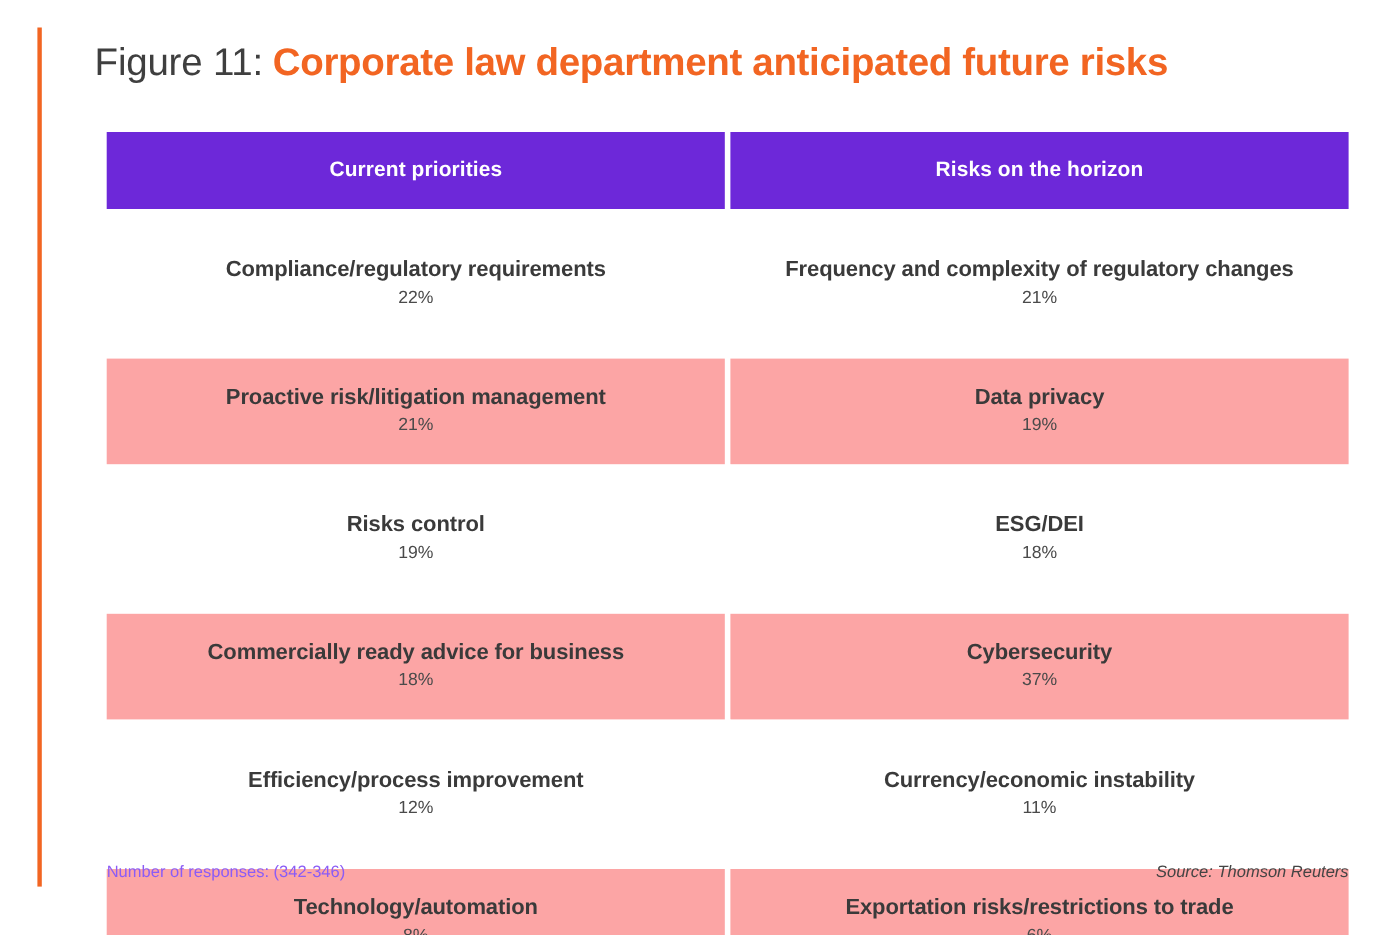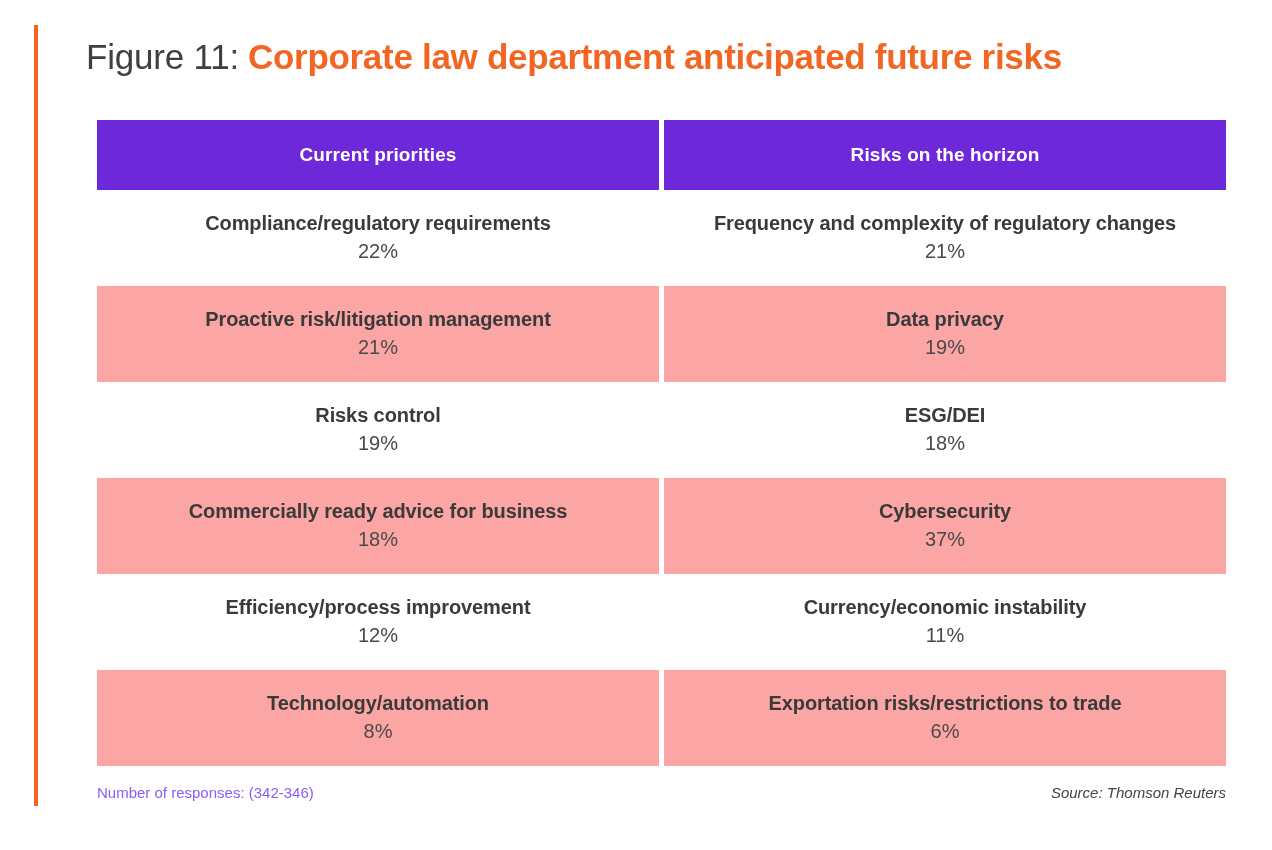--- a/index.html
+++ b/index.html
@@ -90,34 +90,35 @@
   }
 
   
   .data-row .col {
     height: 96px;
     display: flex;
     flex-direction: column;
     align-items: center;
     justify-content: center;
     background: #ffffff;
+    margin-top: 20px;
   }
   .data-row.shaded .col {
     background: #fca5a5;
   }
   .cell-label {
     font-size: 20px;
     font-weight: 700;
     color: #3a3a3a;
     line-height: 1.15;
     text-align: center;
     letter-spacing: -0.1px;
   }
   .cell-value {
-    font-size: 20px;
+    font-size: 16px;
     font-weight: 400;
     color: #4a4a4a;
     line-height: 1.35;
     margin-top: 3px;
     text-align: center;
   }
 
   
   .footer {
     position: absolute;

